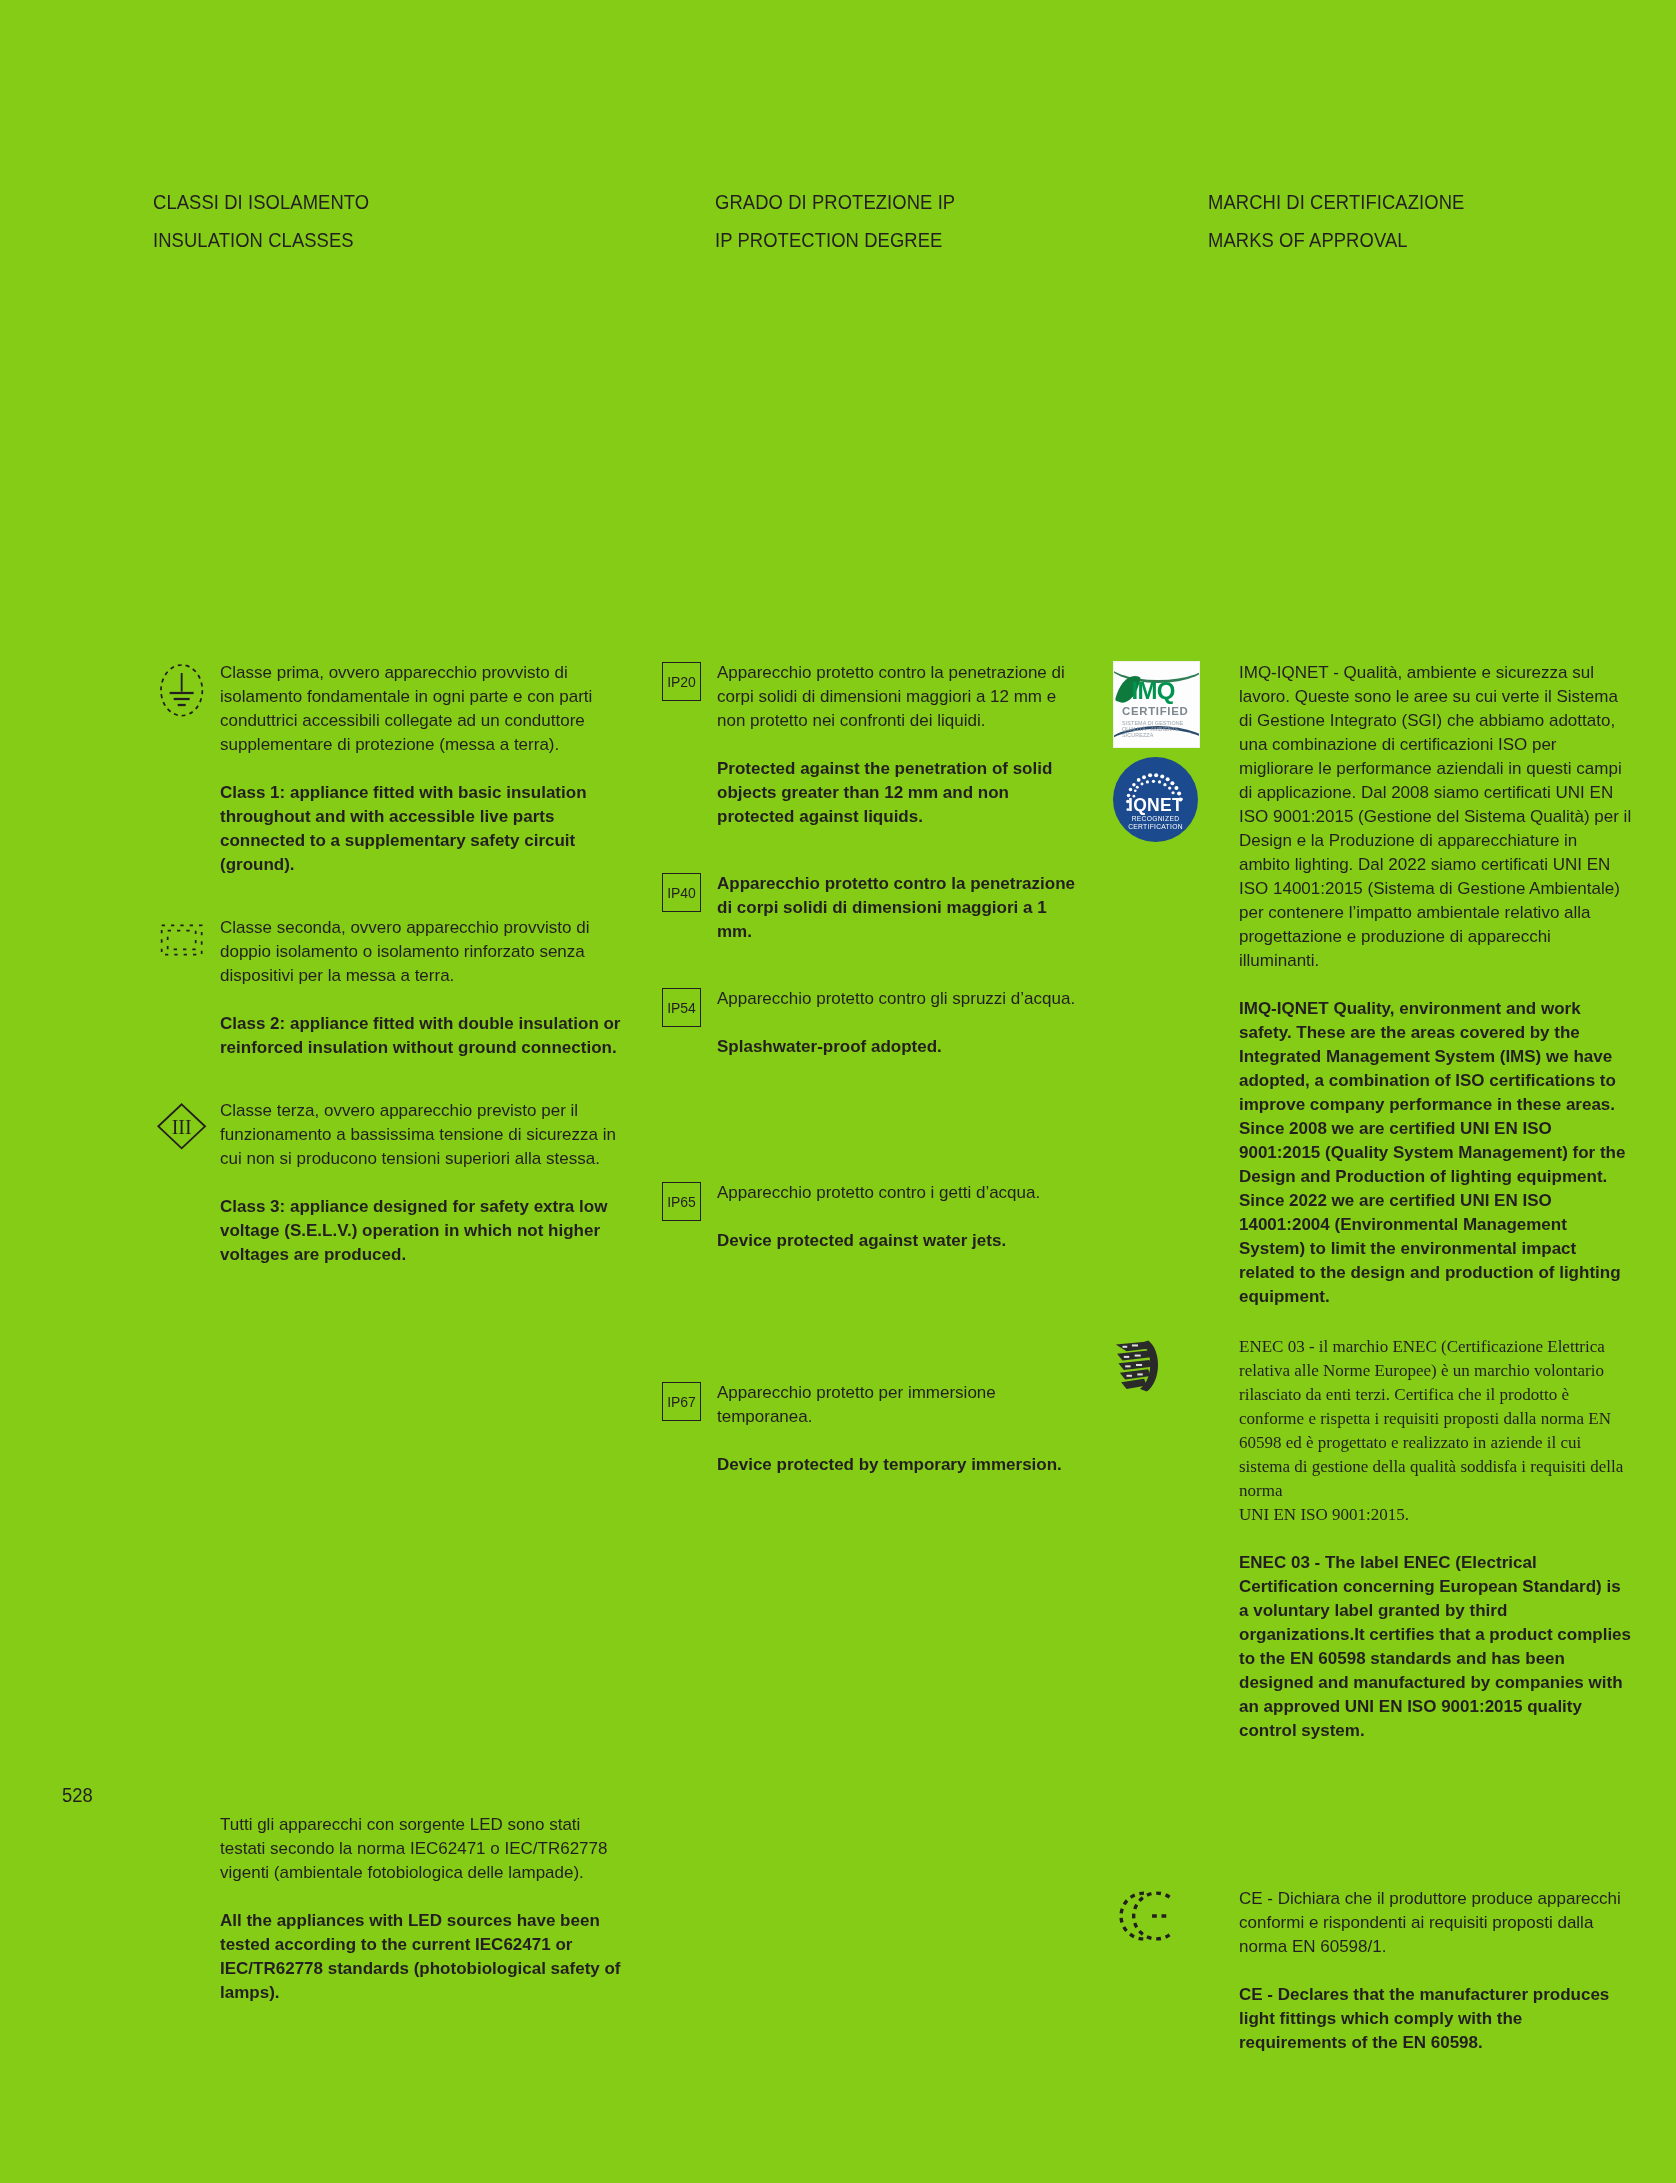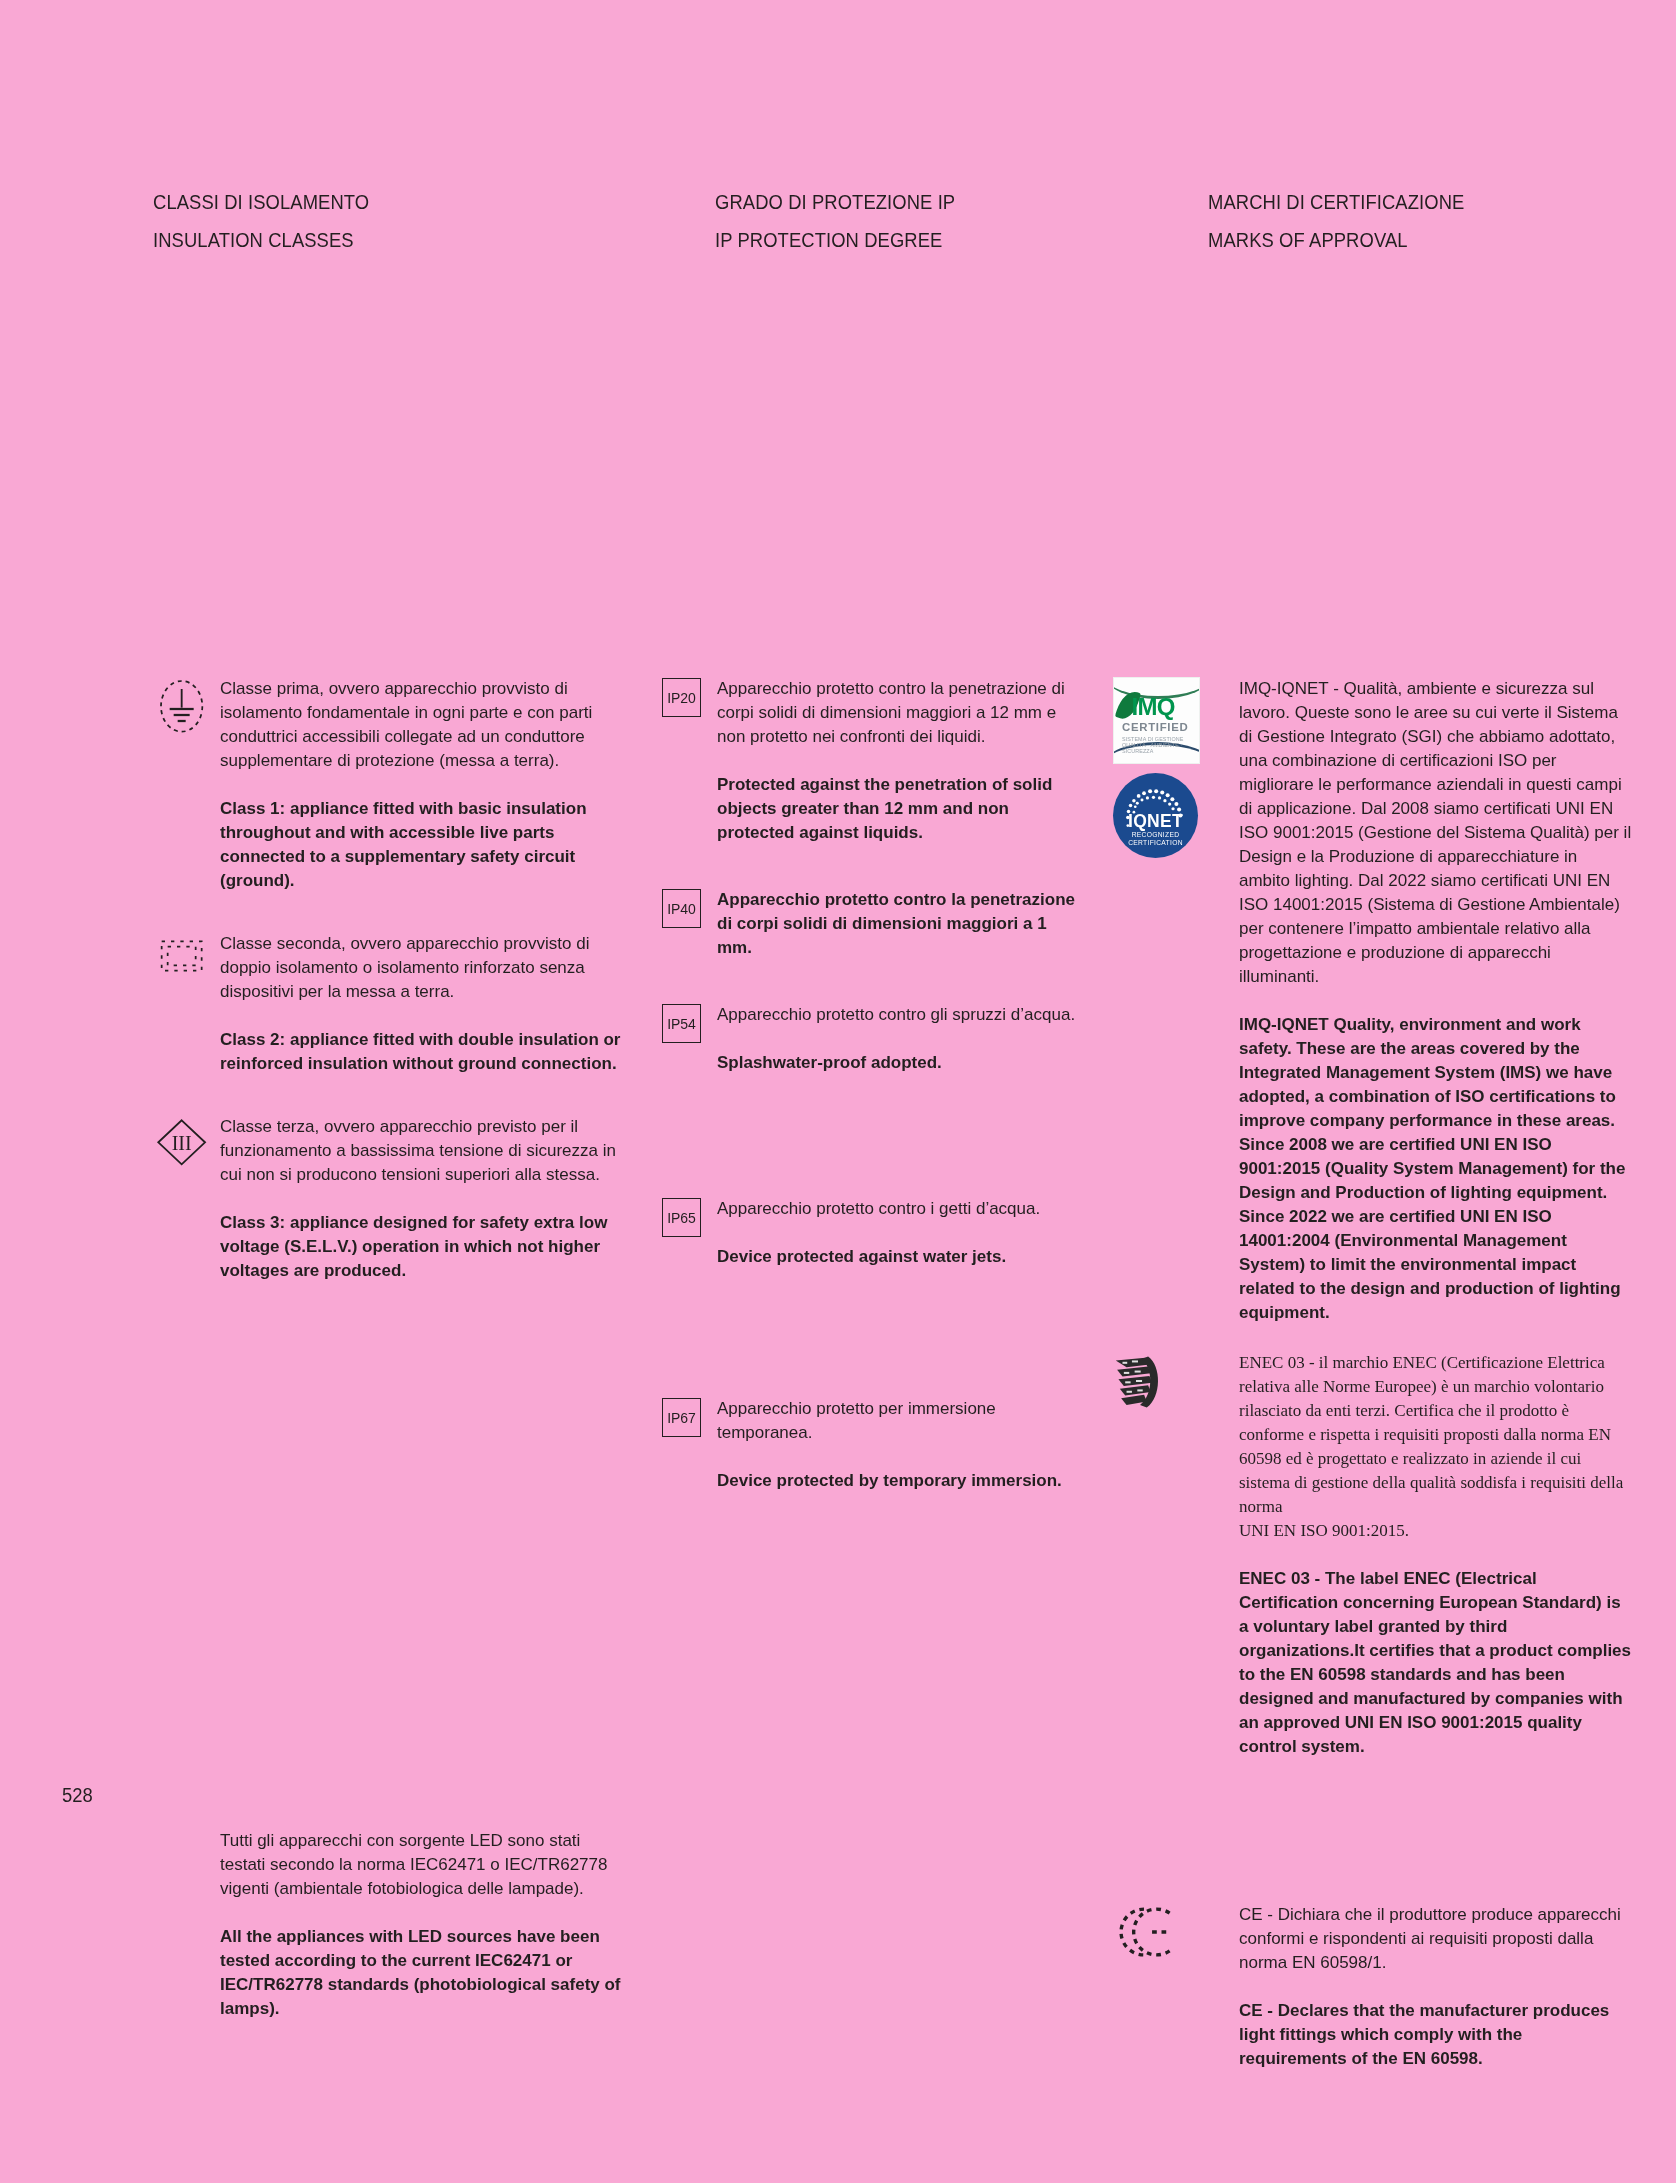--- a/index.html
+++ b/index.html
@@ -8,21 +8,21 @@
     background: #ffffff;
   }
   body {
     font-family: "Liberation Sans", sans-serif;
     color: #1a1a1a;
   }
   .page {
     position: relative;
     width: 1677px;
     height: 2183px;
-    background: #f9a8d4;
+    background: #84cc16;
     overflow: hidden;
   }
 
   
   .col-head {
     position: absolute;
     font-size: 20px;
     line-height: 38px;
     letter-spacing: 0.1px;
     color: #231f20;
@@ -32,21 +32,21 @@
     transform-origin: left top;
   }
   .col-head .ln { display: block; }
 
   
   .body-txt {
     font-size: 17px;
     line-height: 24px;
     color: #231f20;
   }
-  .para { margin: 16px 0 24px 0; }
+  .para { margin: 0 0 24px 0; }
   .para:last-child { margin-bottom: 0; font-weight: bold; }
 
   
   .c1 {
     position: absolute;
     left: 153px;
     width: 483px;
   }
   .cls-row {
     position: relative;

